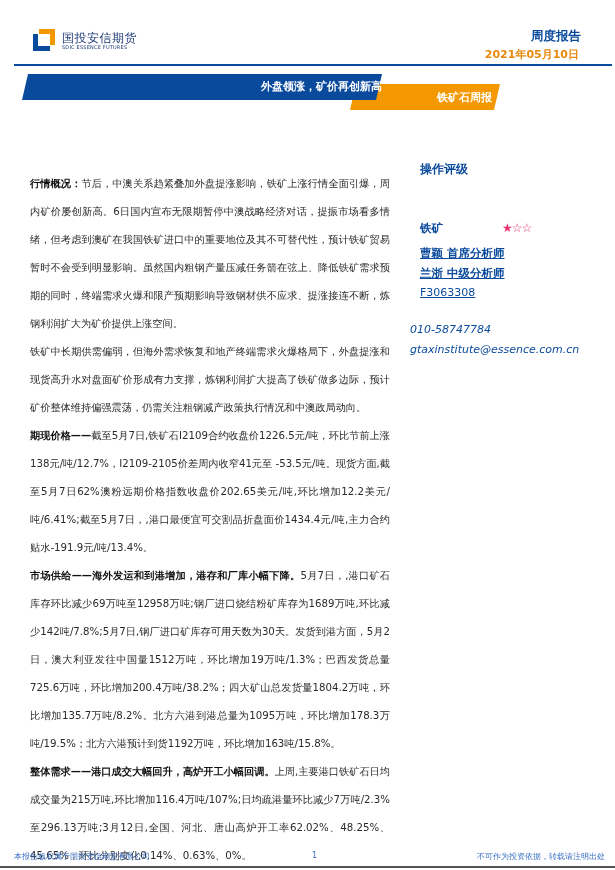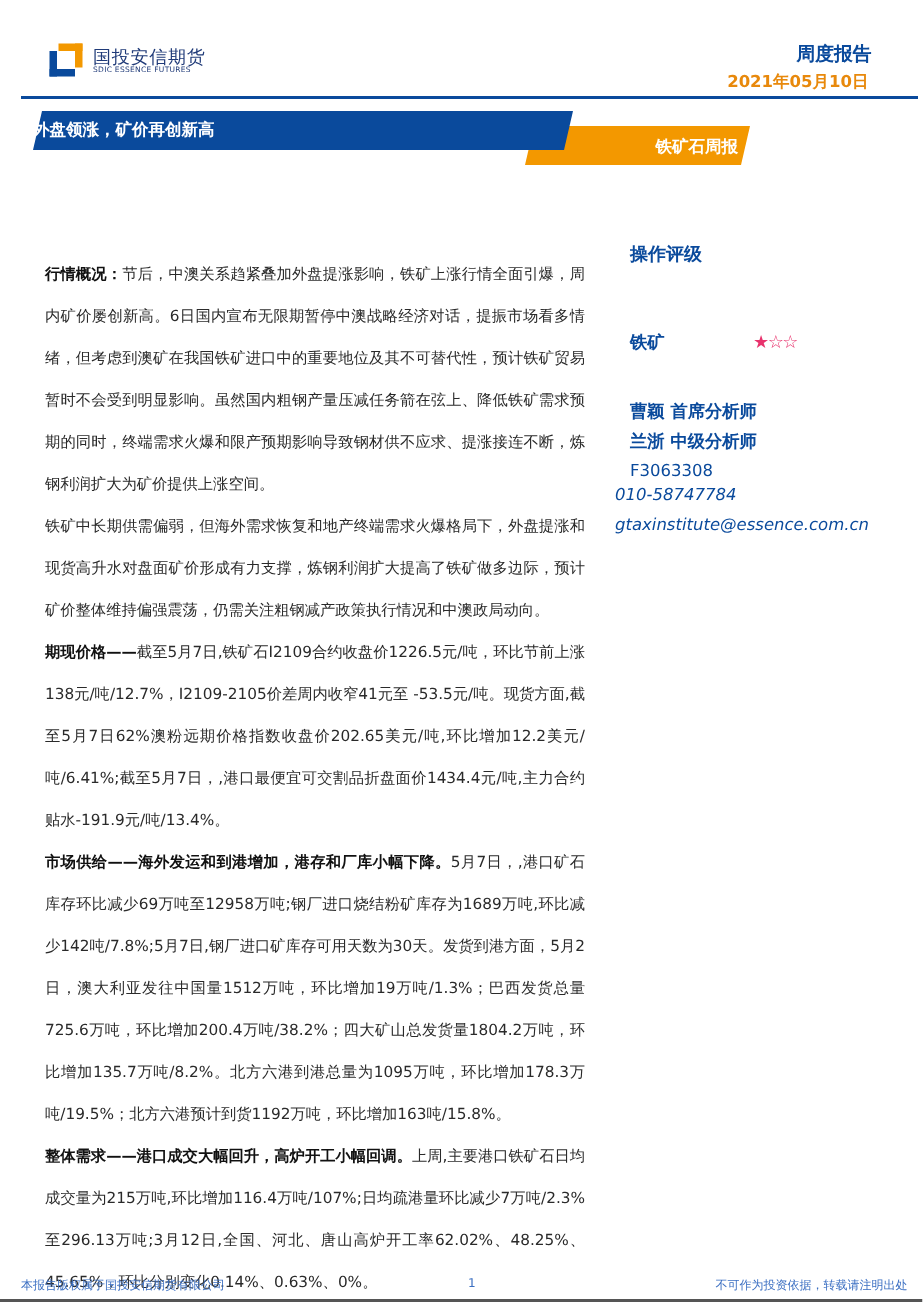--- a/index.html
+++ b/index.html
@@ -13,36 +13,36 @@
   .logo-cn { position: absolute; left: 29px; top: 1px; font-size: 12px; color: #1f3a78; letter-spacing: 0.5px; white-space: nowrap; }
   .logo-en { position: absolute; left: 29px; top: 15px; font-size: 5px; color: #1f3a78; letter-spacing: 0.2px; white-space: nowrap; }
 
   .report-type { position: absolute; right: 34px; top: 28px; font-size: 12.5px; font-weight: bold; color: #0a4a9c; }
   .report-date { position: absolute; right: 36px; top: 47px; font-size: 11px; color: #e8890c; font-weight: bold; }
   .header-rule { position: absolute; left: 14px; top: 64px; width: 598px; height: 2px; background: #0a4a9c; }
 
   .banner-blue { position: absolute; left: 22px; top: 74px; width: 360px; height: 26px; background: #0a4a9c;
                  clip-path: polygon(6px 0, 100% 0, calc(100% - 6px) 100%, 0 100%); }
   .banner-blue-text { position: absolute; left: 22px; top: 74px; width: 360px; height: 26px; line-height: 26px;
-                      text-align: left; color: #ffffff; font-size: 11px; font-weight: bold; }
+                      text-align: right; color: #ffffff; font-size: 11px; font-weight: bold; }
   .banner-orange { position: absolute; left: 350px; top: 84px; width: 150px; height: 26px; background: #f39800;
                    clip-path: polygon(6px 0, 100% 0, calc(100% - 6px) 100%, 0 100%); }
   .banner-orange-text { position: absolute; left: 372px; top: 84px; width: 120px; height: 26px; line-height: 27px;
                         text-align: right; color: #ffffff; font-size: 11px; font-weight: bold; }
 
   .main { position: absolute; left: 30px; top: 131px; width: 360px; font-size: 10.2px; line-height: 28px; color: #2a2a2a; text-align: justify; margin-top: 39px; }
   .main p { margin: 0; }
   .main b { color: #111; }
 
   .side { position: absolute; left: 420px; top: 160px; width: 190px; color: #0a4a9c; }
   .side .label { font-size: 12px; font-weight: bold; line-height: 19px; }
   .rating-row { display: flex; align-items: center; font-size: 11.5px; font-weight: bold; line-height: 19px; margin-top: 40px; }
   .rating-row .name { width: 82px; }
   .stars { color: #e8336d; font-size: 12px; letter-spacing: -1px; font-weight: normal; }
-  .analysts { margin-top: 26px; }
+  .analysts { margin-top: 5px; text-decoration: underline; }
   .analyst-name { font-size: 11.5px; font-weight: bold; line-height: 20px; }
   .analyst-id { font-size: 11px; line-height: 20px; }
   .contact { position: absolute; left: 410px; top: 320px; color: #0a4a9c; font-size: 11px; line-height: 20px; font-style: italic; }
 
   .footer-left { position: absolute; left: 14px; top: 851px; font-size: 8px; color: #3b6fc2; }
   .footer-page { position: absolute; left: 312px; top: 851px; font-size: 8px; color: #3b6fc2; }
   .footer-right { position: absolute; right: 10px; top: 851px; font-size: 8px; color: #3b6fc2; }
   .footer-rule { position: absolute; left: 0; top: 866px; width: 615px; height: 2px; background: #555; }
 </style>
 </head>

